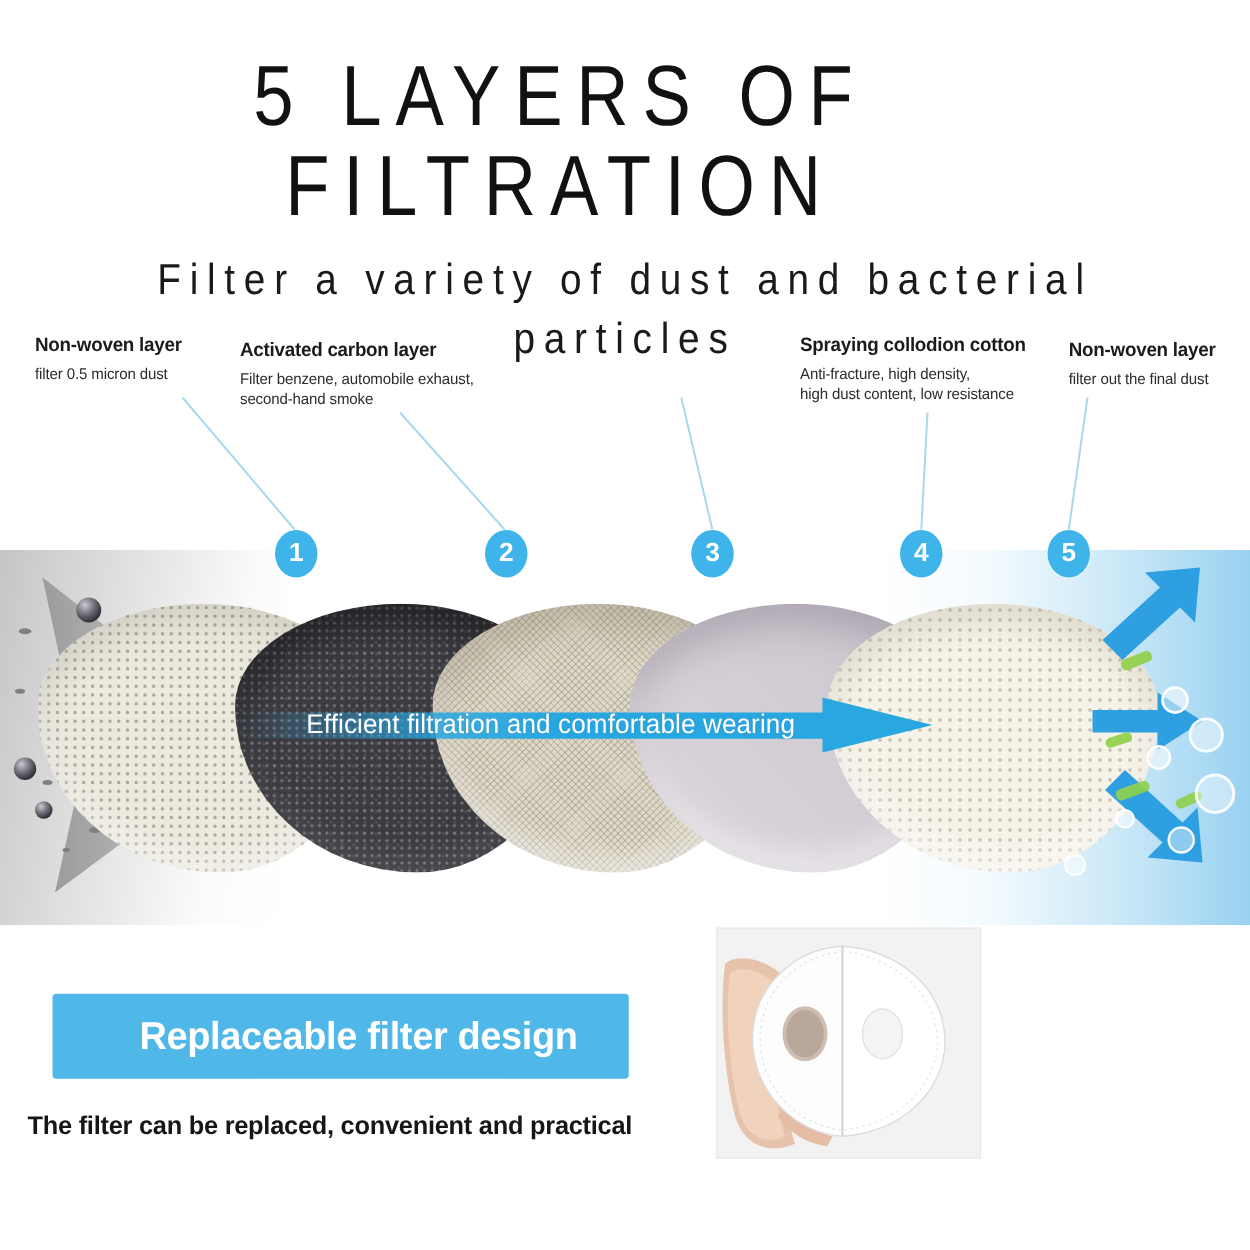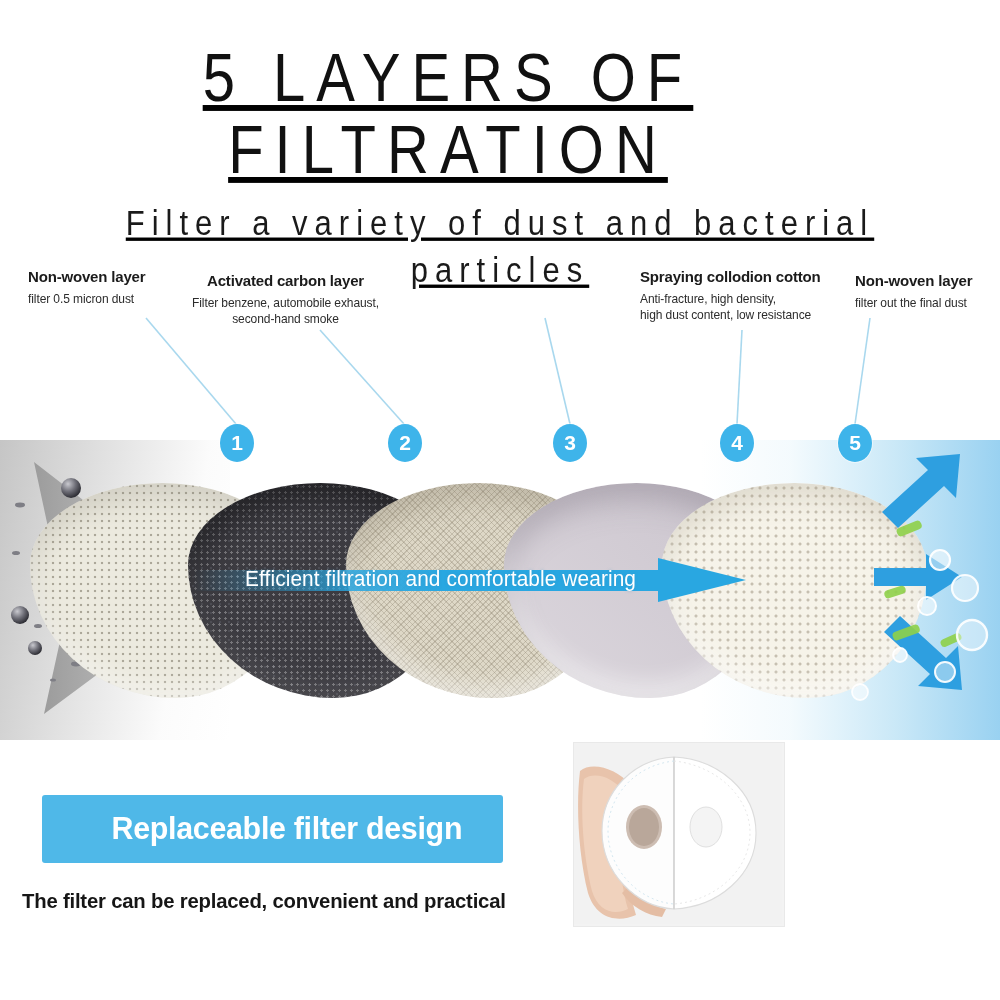--- a/index.html
+++ b/index.html
@@ -5,21 +5,21 @@
   html,body{margin:0;padding:0;background:#fff;}
   body{
     width:1000px;height:1000px;
     font-family:"Liberation Sans", sans-serif;
     overflow:hidden;
     position:relative;
   }
   #stage{position:relative;width:1000px;height:1000px;background:#ffffff;overflow:hidden;}
 
   
-  .head-wrap{position:absolute;left:0;top:0;width:896px;text-align:center;text-decoration:underline;}
+  .head-wrap{position:absolute;left:0;top:0;width:896px;text-align:center;}
   .main-title{
     font-family:"Liberation Sans", sans-serif;
     font-size:58px;
     font-weight:400;
     letter-spacing:11px;
     color:#111111;
     margin:0;
     padding-top:36px;
     line-height:1.05;
     transform:scaleY(1.18);
@@ -328,21 +328,21 @@
     </g>
   </svg>
 
   <div class="callout" style="left:28px;top:268px;">
     <div class="c-title">Non-woven layer</div>
     <div class="c-desc">
       <span>filter 0.5 micron dust</span>
     </div>
   </div>
 
-  <div class="callout" style="left:192px;top:272px;text-align:center;">
+  <div class="callout" style="left:192px;top:272px;">
     <div class="c-title">Activated carbon layer</div>
     <div class="c-desc">
       <span>Filter benzene, automobile exhaust,</span>
       <span>second-hand smoke</span>
     </div>
   </div>
 
 
   <div class="callout" style="left:640px;top:268px;">
     <div class="c-title">Spraying collodion cotton</div>

